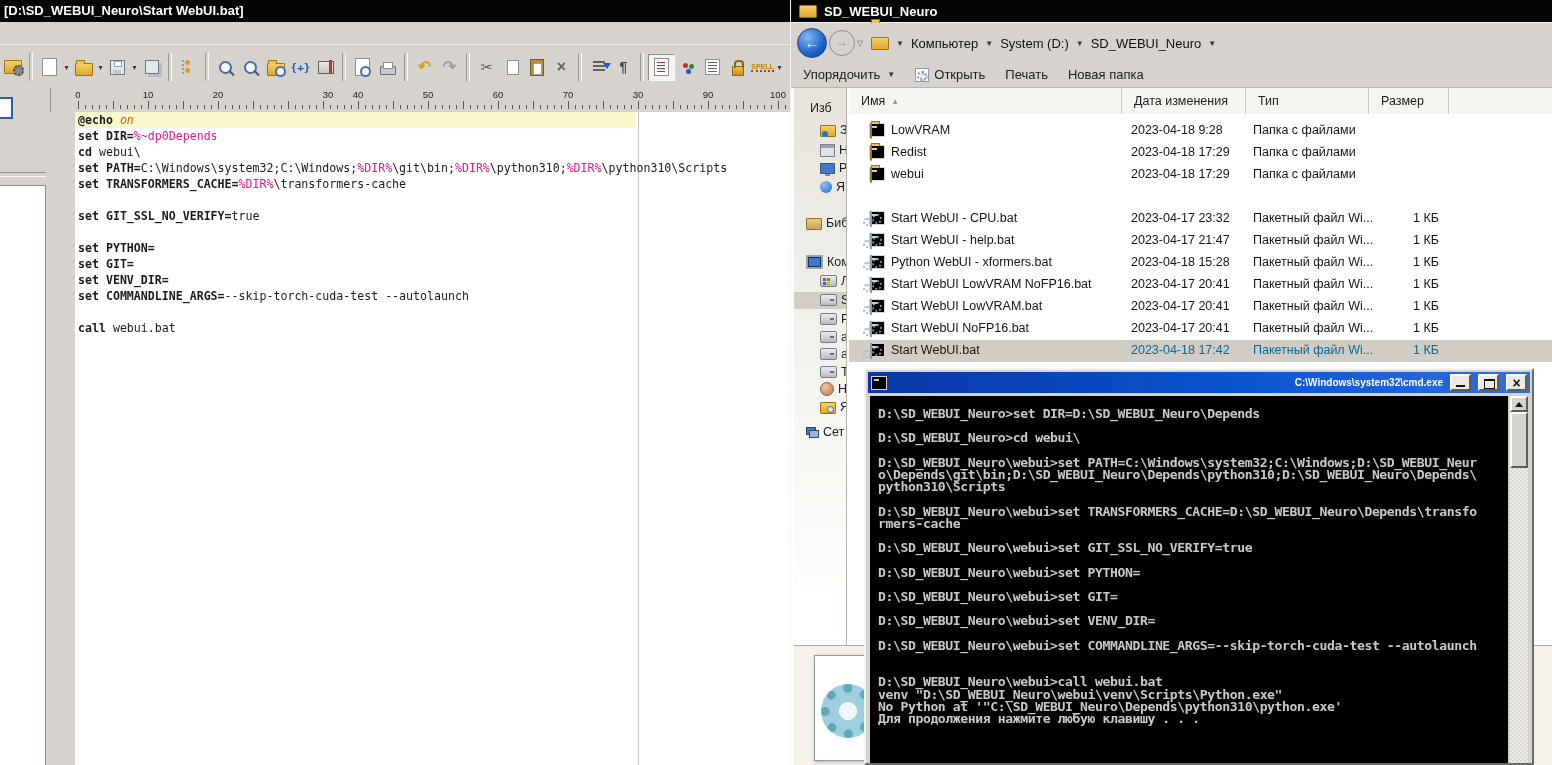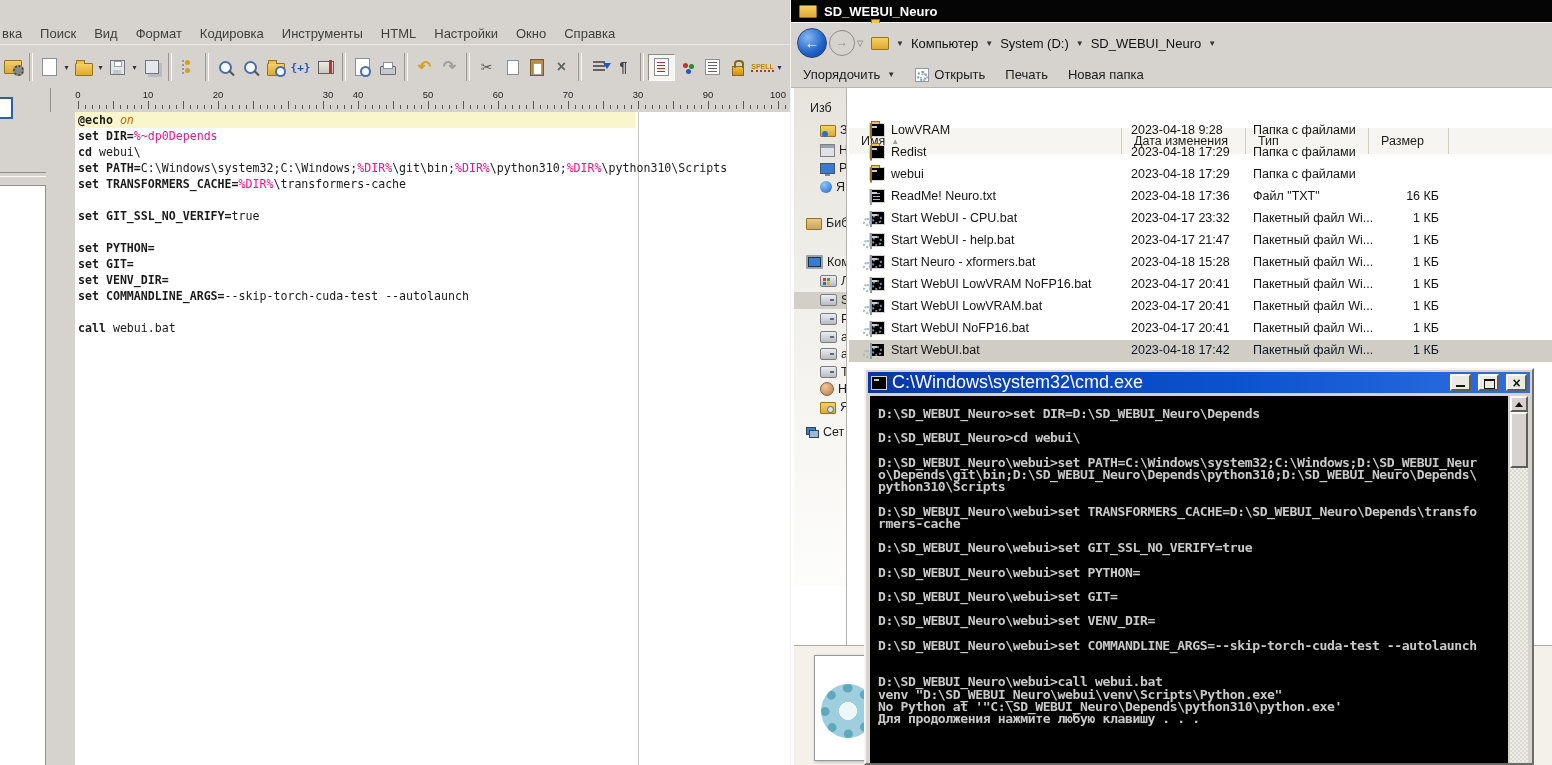--- a/index.html
+++ b/index.html
@@ -124,30 +124,30 @@
   .s-disk{width:15px;height:10px;background:linear-gradient(#eceef0,#b8bcc2);border:1px solid #787c82;border-radius:2px;position:relative;flex:0 0 auto;}
   .s-disk::after{content:"";position:absolute;right:2px;top:4px;width:4px;height:2px;background:#667;}
   .s-user{width:12px;height:12px;border-radius:50%;background:radial-gradient(circle at 35% 30%,#f0c8a0,#b87848);border:1px solid #906030;flex:0 0 auto;}
   .s-net{width:13px;height:11px;position:relative;flex:0 0 auto;}
   .s-net::before{content:"";position:absolute;left:0;top:0;width:8px;height:6px;background:#3a80c8;border:1px solid #345;}
   .s-net::after{content:"";position:absolute;right:0;bottom:0;width:8px;height:6px;background:#9ab8d8;border:1px solid #345;}
   .x-vline{left:55px;top:88px;width:2px;height:557px;border-left:1px solid #b5b2aa;border-right:1px solid #fcfbf9;}
   
   .x-list{left:58px;top:88px;width:704px;height:557px;background:#fff;overflow:hidden;}
   .lh{position:absolute;top:0;height:26px;background:#f6f5f1;border-right:1px solid #cfccc3;
-      font-size:12.5px;color:#1c1c1c;display:flex;align-items:center;padding-left:12px;box-sizing:border-box;gap:6px;margin-top:40px;}
+      font-size:12.5px;color:#1c1c1c;display:flex;align-items:center;padding-left:12px;box-sizing:border-box;gap:6px;}
   .lh .sort{font-size:8px;color:#a09d94;}
   .row{position:absolute;left:0;width:704px;height:22px;font-size:12.5px;color:#141414;}
   .row.sel{background:#d0cdc4;}
   .row .c-name{position:absolute;left:42px;top:3px;white-space:nowrap;}
   .row .c-ico{position:absolute;left:20px;top:3px;}
   .row .c-date{position:absolute;left:282px;top:3px;white-space:nowrap;}
   .row .c-type{position:absolute;left:404px;top:3px;white-space:nowrap;}
   .row .c-size{position:absolute;left:480px;width:110px;top:3px;text-align:right;white-space:nowrap;}
-  .row.sel .c-date,.row.sel .c-type,.row.sel .c-size{color:#0f172a;}
+  .row.sel .c-date,.row.sel .c-type,.row.sel .c-size{color:#0369a1;}
   .f-folder{width:16px;height:11px;background:linear-gradient(#f7d876,#e0aa32);border:1px solid #9a7318;border-radius:1px;position:relative;margin-top:3px;}
   .f-folder::before{content:"";position:absolute;top:-3px;left:0;width:7px;height:2px;background:#edc258;border:1px solid #9a7318;border-bottom:none;}
   .f-txt{width:12px;height:15px;background:#fff;border:1px solid #9aa0a6;position:relative;}
   .f-txt::after{content:"";position:absolute;left:2px;top:3px;width:7px;height:9px;background:repeating-linear-gradient(#b0b6bc 0 1px,transparent 1px 3px);}
   .f-bat{width:14px;height:14px;background:#fff;border:1px solid #8c98a8;position:relative;}
   .f-bat::before{content:"";position:absolute;left:1px;top:2px;width:6px;height:6px;border:2px dotted #7d92a8;border-radius:50%;}
   .f-bat::after{content:"";position:absolute;right:0;bottom:0;width:4px;height:4px;border:2px dotted #a8bac8;border-radius:50%;}
   
   .x-details{left:3px;top:645px;width:759px;height:120px;background:#f3f1ea;border-top:1px solid #aeaba2;}
   .big-page{left:20px;top:9px;width:142px;height:104px;background:#fff;border:1px solid #8e9aa6;box-shadow:1px 1px 3px rgba(0,0,0,.25);}
@@ -155,21 +155,21 @@
             background:radial-gradient(circle,#eef6f8 0 9px,#9fcede 9px);}
   .gear-small{left:58px;top:66px;width:14px;height:14px;border:5px dotted #88bfce;border-radius:50%;background:#d8ecf2;}
   
   #cmd{left:864px;top:368px;width:670px;height:397px;background:#d6d3ce;z-index:3;
        border:2px solid;border-color:#f4f3ef #6f6d68 #6f6d68 #f4f3ef;box-sizing:border-box;}
   .c-title{position:absolute;left:2px;top:2px;right:2px;height:21px;
            background:linear-gradient(90deg,#0a38a6,#0b52cf 55%,#2f6fe0);
            display:flex;align-items:center;gap:5px;padding:0 3px;}
   .c-ico{width:14px;height:12px;background:#000;border:1px solid #d6d3ce;position:relative;flex:0 0 auto;}
   .c-ico::after{content:"";position:absolute;left:2px;top:2px;width:5px;height:2px;background:#ccc;}
-  .c-title .t{flex:1;color:#fff;font-weight:normal;font-size:18px;white-space:nowrap;overflow:hidden;}
+  .c-title .t{flex:1;color:#fff;font-weight:bold;font-size:10px;white-space:nowrap;overflow:hidden;text-align:right;}
   .c-btn{width:21px;height:17px;background:#ece9e2;border:2px solid;border-color:#fbfaf7 #5f5d58 #5f5d58 #fbfaf7;
          display:flex;align-items:center;justify-content:center;position:relative;flex:0 0 auto;margin-left:2px;box-sizing:border-box;}
   .cb-min::after{content:"";position:absolute;left:4px;bottom:2px;width:9px;height:2px;background:#111;}
   .cb-max::after{content:"";position:absolute;left:4px;top:3px;width:9px;height:7px;border:1px solid #111;border-top-width:2px;}
   .cb-x{font-size:14px;font-weight:bold;color:#111;line-height:12px;}
   .c-console{position:absolute;left:4px;top:26px;width:638px;height:367px;background:#000;overflow:hidden;}
   .c-console pre{margin:12px 0 0 8px;font-family:"DejaVu Sans Mono",monospace;font-size:13.1px;line-height:12.2px;
                  font-weight:bold;color:#c9c9c9;letter-spacing:-0.4px;}
   .c-scroll{position:absolute;right:4px;top:26px;width:18px;height:367px;
             background-image:linear-gradient(45deg,#dcd9d2 25%,transparent 25%,transparent 75%,#dcd9d2 75%),
@@ -180,32 +180,21 @@
   .sc-up::after{content:"";position:absolute;left:3px;top:4px;width:0;height:0;border-left:4px solid transparent;border-right:4px solid transparent;border-bottom:5px solid #111;}
   .sc-thumb{position:absolute;left:0;top:16px;width:18px;height:56px;background:#d6d3ce;border:2px solid;
             border-color:#fbfaf7 #5f5d58 #5f5d58 #fbfaf7;box-sizing:border-box;}
 </style>
 </head>
 <body>
 
 <div id="stage">
 
   <div id="editor" class="abs">
-    <div class="abs e-menu" id="e-menu">
-        <span class="mi">вка</span>
-        <span class="mi">Поиск</span>
-        <span class="mi">Вид</span>
-        <span class="mi">Формат</span>
-        <span class="mi">Кодировка</span>
-        <span class="mi">Инструменты</span>
-        <span class="mi">HTML</span>
-        <span class="mi">Настройки</span>
-        <span class="mi">Окно</span>
-        <span class="mi">Справка</span>
-      </div>
+    <div class="abs e-title"><span>[D:\SD_WEBUI_Neuro\Start WebUI.bat]</span></div>
     <div class="abs e-tool" id="e-tool" style="padding-left: 0px;">
         <span class="tico">
           <span class="g g-docgear"></span>
         </span>
         <span class="tsep"></span>
         <span class="tico">
           <span class="g g-page"></span>
         </span>
         <span class="tdd">▾</span>
         <span class="tico">
@@ -458,44 +447,37 @@
           <span class="c-type">Папка с файлами</span>
           <span class="c-size"></span>
         </div>
         <div class="row" style="top: 76px;">
           <span class="c-ico"><span class="f-folder"></span></span>
           <span class="c-name">webui</span>
           <span class="c-date">2023-04-18 17:29</span>
           <span class="c-type">Папка с файлами</span>
           <span class="c-size"></span>
         </div>
-        <div class="row" style="top: 98px;">
-          <span class="c-ico"><span class="f-txt"></span></span>
-          <span class="c-name">ReadMe! Neuro.txt</span>
-          <span class="c-date">2023-04-18 17:36</span>
-          <span class="c-type">Файл "TXT"</span>
-          <span class="c-size">16 КБ</span>
-        </div>
         <div class="row" style="top: 120px;">
           <span class="c-ico"><span class="f-bat"></span></span>
           <span class="c-name">Start WebUI - CPU.bat</span>
           <span class="c-date">2023-04-17 23:32</span>
           <span class="c-type">Пакетный файл Wi...</span>
           <span class="c-size">1 КБ</span>
         </div>
         <div class="row" style="top: 142px;">
           <span class="c-ico"><span class="f-bat"></span></span>
           <span class="c-name">Start WebUI - help.bat</span>
           <span class="c-date">2023-04-17 21:47</span>
           <span class="c-type">Пакетный файл Wi...</span>
           <span class="c-size">1 КБ</span>
         </div>
         <div class="row" style="top: 164px;">
           <span class="c-ico"><span class="f-bat"></span></span>
-          <span class="c-name">Start Neuro - xformers.bat</span>
+          <span class="c-name">Python WebUI - xformers.bat</span>
           <span class="c-date">2023-04-18 15:28</span>
           <span class="c-type">Пакетный файл Wi...</span>
           <span class="c-size">1 КБ</span>
         </div>
         <div class="row" style="top: 186px;">
           <span class="c-ico"><span class="f-bat"></span></span>
           <span class="c-name">Start WebUI LowVRAM NoFP16.bat</span>
           <span class="c-date">2023-04-17 20:41</span>
           <span class="c-type">Пакетный файл Wi...</span>
           <span class="c-size">1 КБ</span>

